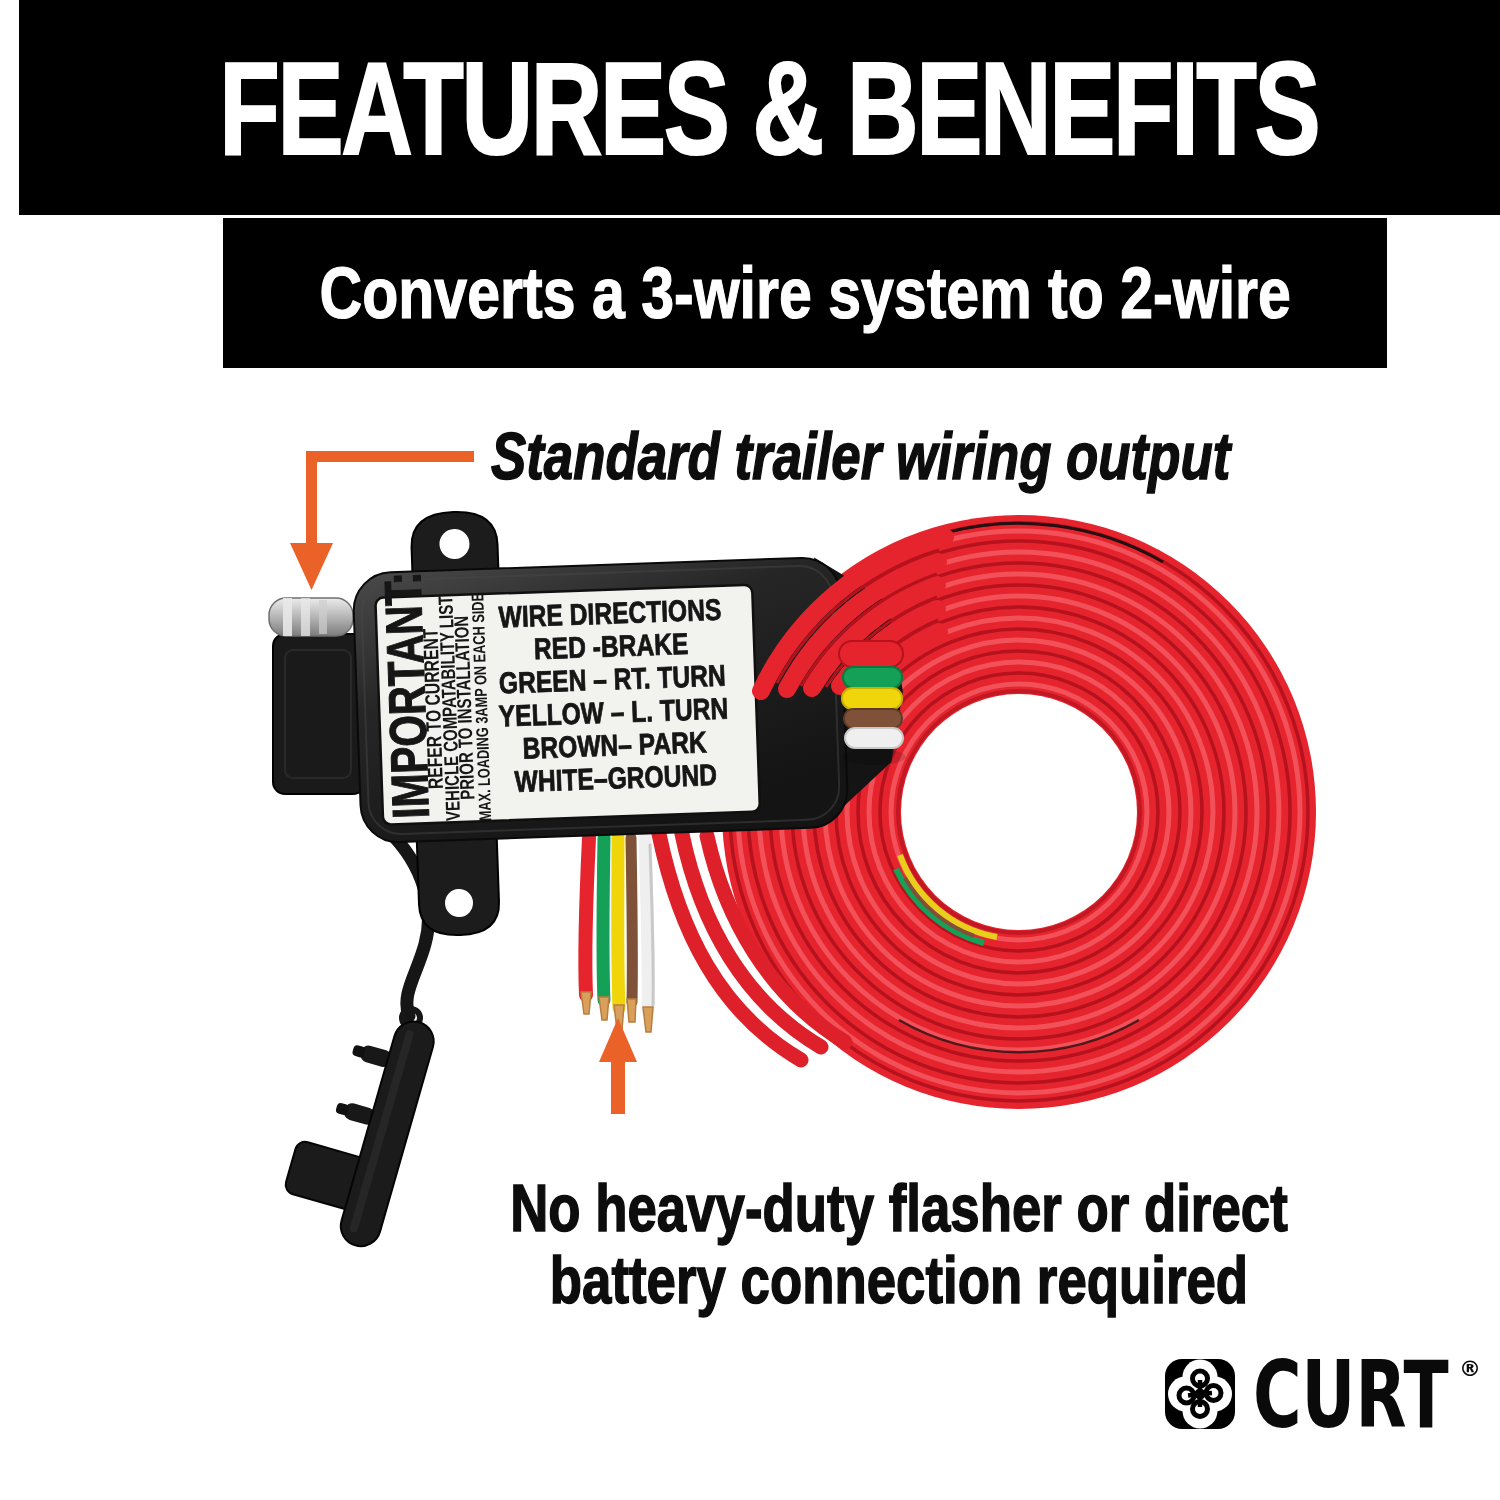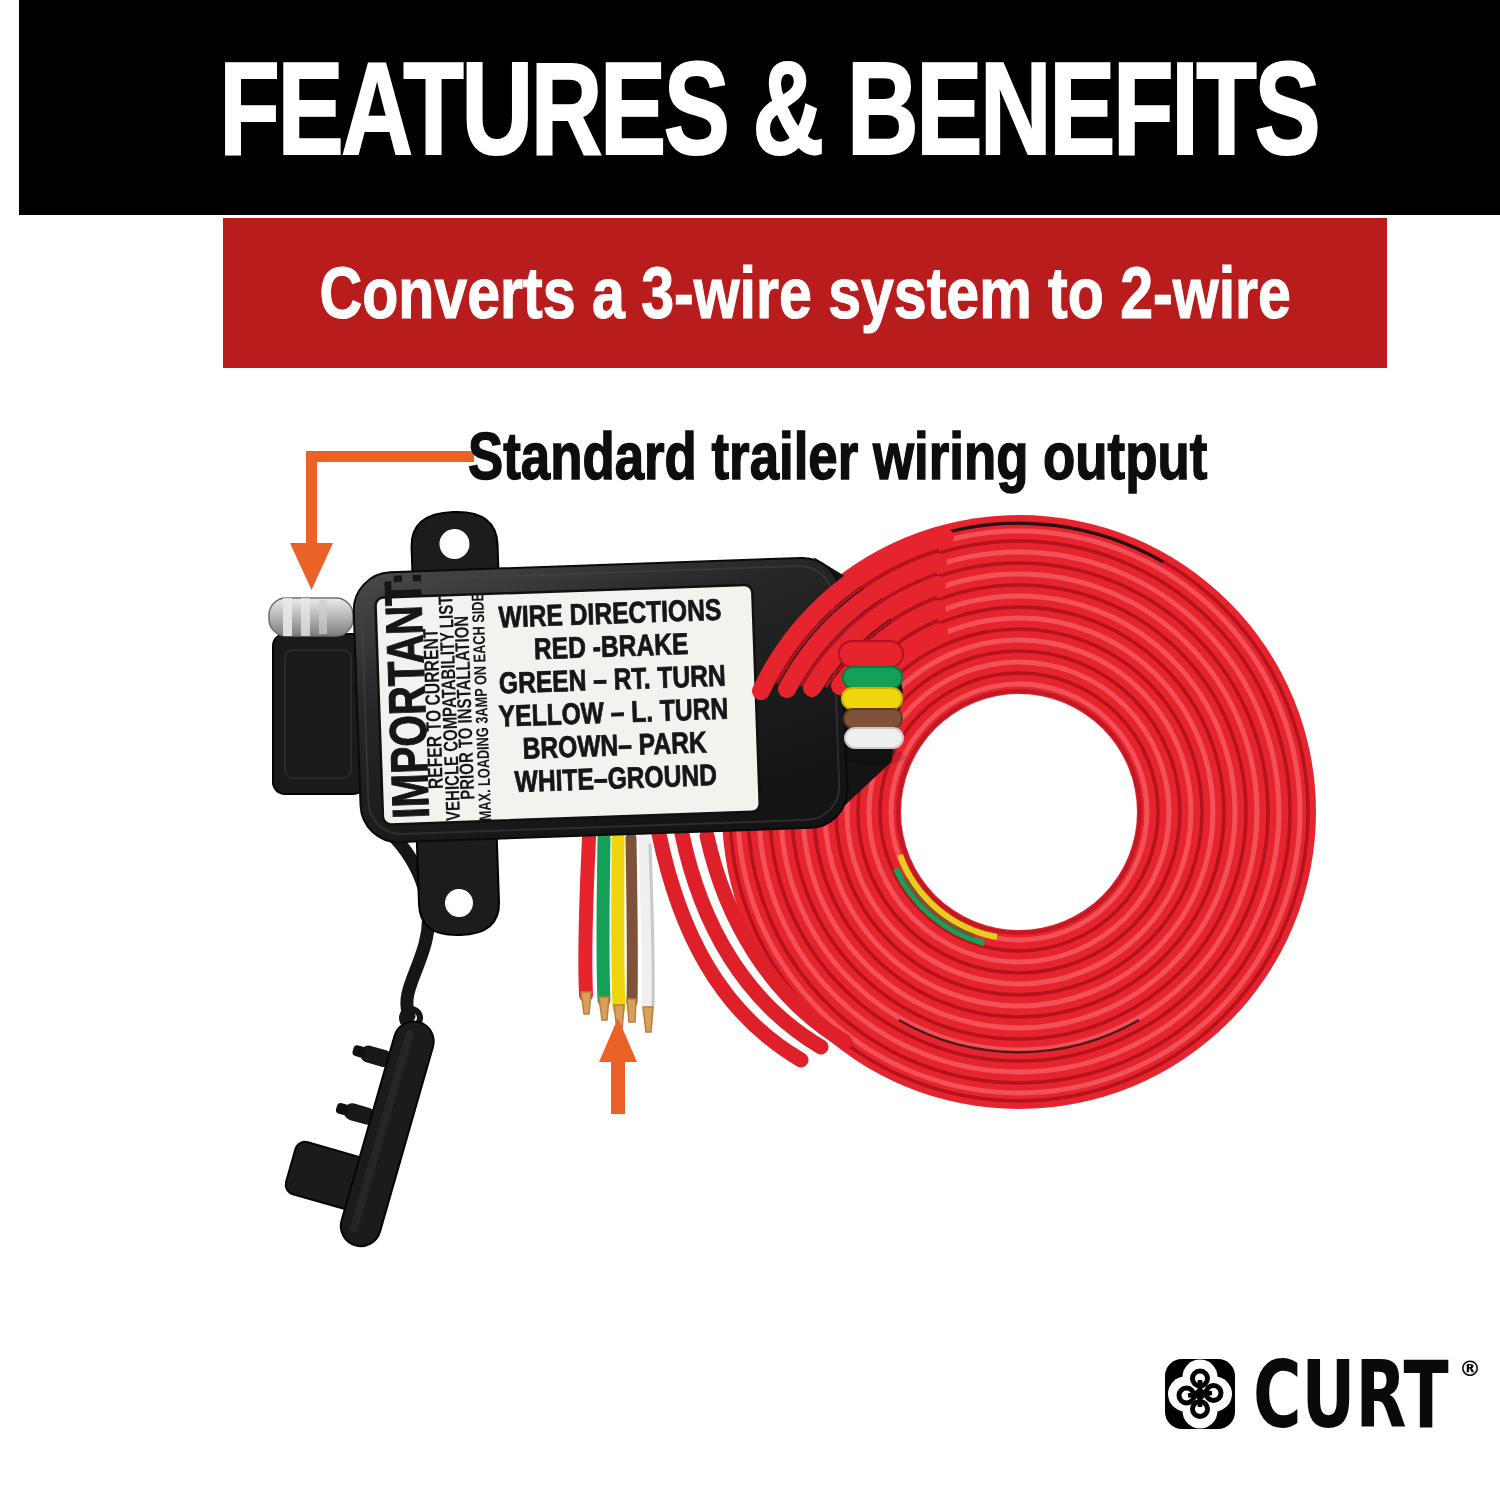--- a/index.html
+++ b/index.html
@@ -4,26 +4,26 @@
 <style>
   html,body{margin:0;padding:0;background:#fff;}
   .canvas{position:relative;width:1500px;height:1500px;background:#ffffff;overflow:hidden;
           font-family:"Liberation Sans",sans-serif;margin-left:19px;}
   
   .header-bar{position:absolute;left:0;top:0;width:1500px;height:215px;background:#000000;
               display:flex;align-items:center;justify-content:center;}
   .page-title{color:#ffffff;font-size:124px;font-weight:bold;letter-spacing:-3px;white-space:nowrap;
               display:inline-block;transform:scale(0.80,1.06);-webkit-text-stroke:2px #ffffff;}
   
-  .subheader-bar{position:absolute;left:204px;top:218px;width:1164px;height:150px;background:#b91c1c;
+  .subheader-bar{position:absolute;left:204px;top:218px;width:1164px;height:150px;background:#000000;
                  display:flex;align-items:center;justify-content:center;}
   .subheader-text{color:#ffffff;font-size:72px;font-weight:bold;white-space:nowrap;
                   display:inline-block;transform:scale(0.82,1);-webkit-text-stroke:1.2px #ffffff;}
   
-  .callout-output{position:absolute;left:449px;top:418px;white-space:nowrap;}
+  .callout-output{position:absolute;left:472px;top:418px;white-space:nowrap;font-style:italic;}
   .callout-output span{display:inline-block;transform:scale(0.80,1);transform-origin:left center;
                        font-size:66px;font-weight:bold;color:#0d0d0d;-webkit-text-stroke:1.5px #0d0d0d;}
   .benefit-text{position:absolute;left:380px;top:1172px;width:1000px;text-align:center;}
   .benefit-text .scale-wrap{display:inline-block;transform:scale(0.80,1);transform-origin:center top;}
   .benefit-text .line{display:block;font-size:66px;line-height:72px;font-weight:bold;color:#0d0d0d;
                       white-space:nowrap;-webkit-text-stroke:1.5px #0d0d0d;}
   
   .figure-svg{position:absolute;left:0;top:0;}
   .svg-label-text{font-family:"Liberation Sans",sans-serif;font-weight:bold;fill:#161616;}
   
@@ -206,20 +206,26 @@
     <g fill="#EA6227">
       <path d="M580,1062 L618,1062 L599,1018 Z"></path>
       <rect x="592" y="1060" width="14" height="54"></rect>
     </g>
   </svg>
 
   <div class="callout-output">
     <span>Standard trailer wiring output</span>
   </div>
 
+  <div class="benefit-text">
+    <span class="scale-wrap">
+      <span class="line">No heavy-duty flasher or direct</span>
+      <span class="line">battery connection required</span>
+    </span>
+  </div>
 
   <div class="brand-lockup">
     <svg width="320" height="78" viewBox="0 0 320 78">
       <g>
         <rect x="0" y="3" width="70" height="70" rx="17" fill="#000000"></rect>
         <g fill="#ffffff">
           <circle cx="35" cy="21" r="17.5"></circle>
           <circle cx="49.5" cy="38" r="17.5"></circle>
           <circle cx="35" cy="55" r="17.5"></circle>
           <circle cx="20.5" cy="38" r="17.5"></circle>

